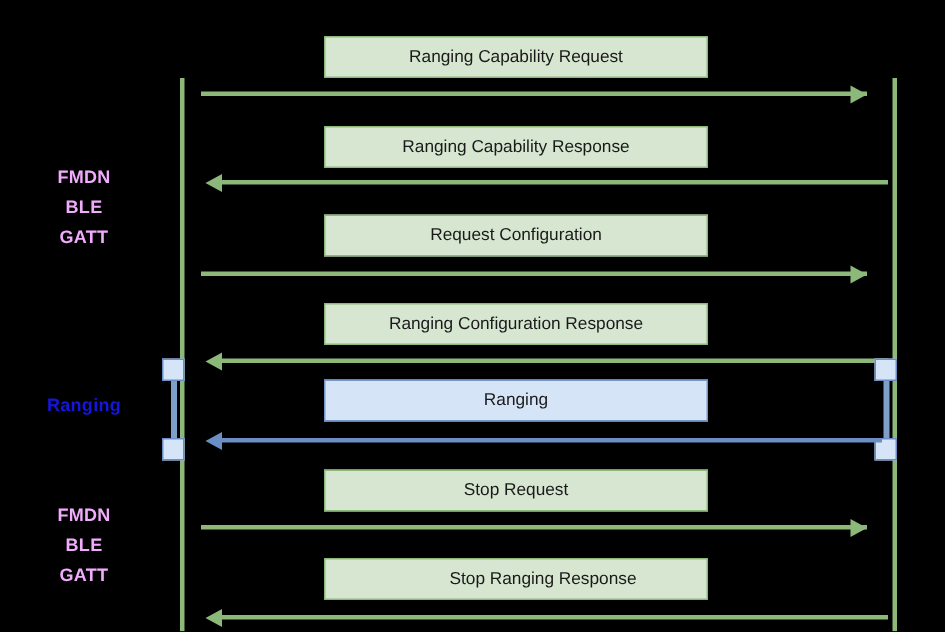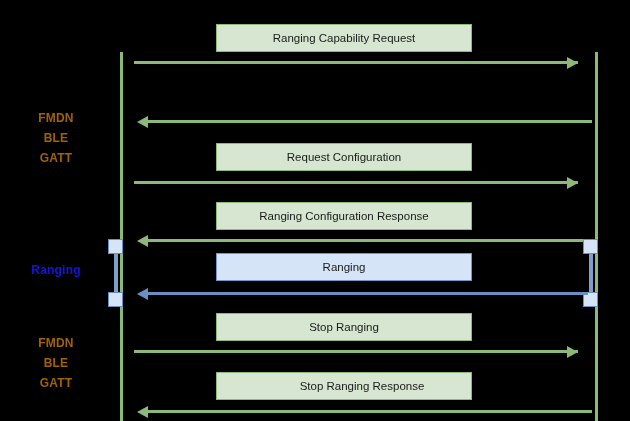--- a/index.html
+++ b/index.html
@@ -29,21 +29,21 @@
   .phase-label {
     position: absolute;
     width: 96px;
     text-align: center;
     font-size: 12px;
     font-weight: bold;
     line-height: 20px;
     letter-spacing: 0.2px;
     white-space: pre-line;
   }
-  .phase-green { color: #a16207; }
+  .phase-green { color: #f0abfc; }
   .phase-blue  { color: #1515e0; }
 
   
   .msg-box {
     position: absolute;
     left: 216px;
     width: 256px;
     height: 28px;
     box-sizing: border-box;
     display: flex;
@@ -112,20 +112,21 @@
   <div class="phase-label phase-blue" style="left:8px; top:260px;">Ranging</div>
 
   <div class="phase-label phase-green" style="left:8px; top:333px;">FMDN
 BLE
 GATT</div>
 
   <div class="msg-box green" style="top:24px;">Ranging Capability Request</div>
   <div class="arrow-line green" style="left:134px; top:61px; width:444px;"></div>
   <div class="arrow-head right green" style="left:567px; top:56.5px;"></div>
 
+  <div class="msg-box green" style="top:84px;">Ranging Capability Response</div>
   <div class="arrow-line green" style="left:148px; top:120px; width:444px;"></div>
   <div class="arrow-head left green" style="left:137px; top:115.5px;"></div>
 
   <div class="msg-box green" style="top:143px;">Request Configuration</div>
   <div class="arrow-line green" style="left:134px; top:181px; width:444px;"></div>
   <div class="arrow-head right green" style="left:567px; top:176.5px;"></div>
 
   <div class="msg-box green" style="top:202px;">Ranging Configuration Response</div>
   <div class="arrow-line green" style="left:148px; top:239px; width:444px;"></div>
   <div class="arrow-head left green" style="left:137px; top:234.5px;"></div>
@@ -135,21 +136,21 @@
 
   <div class="act-box" style="left:108px; top:239px;"></div>
   <div class="act-box" style="left:108px; top:292px;"></div>
   <div class="act-box" style="left:583px; top:239px;"></div>
   <div class="act-box" style="left:583px; top:292px;"></div>
 
   <div class="msg-box blue" style="top:253px;">Ranging</div>
   <div class="arrow-line blue" style="left:148px; top:292px; width:440px;"></div>
   <div class="arrow-head left blue" style="left:137px; top:287.5px;"></div>
 
-  <div class="msg-box green" style="top:313px;">Stop Ranging</div>
+  <div class="msg-box green" style="top:313px;">Stop Request</div>
   <div class="arrow-line green" style="left:134px; top:350px; width:444px;"></div>
   <div class="arrow-head right green" style="left:567px; top:345.5px;"></div>
 
   <div class="msg-box green" style="top:372px;padding-left:36px;">Stop Ranging Response</div>
   <div class="arrow-line green" style="left:148px; top:410px; width:444px;"></div>
   <div class="arrow-head left green" style="left:137px; top:405.5px;"></div>
 
 </div>
 
 </body></html>

